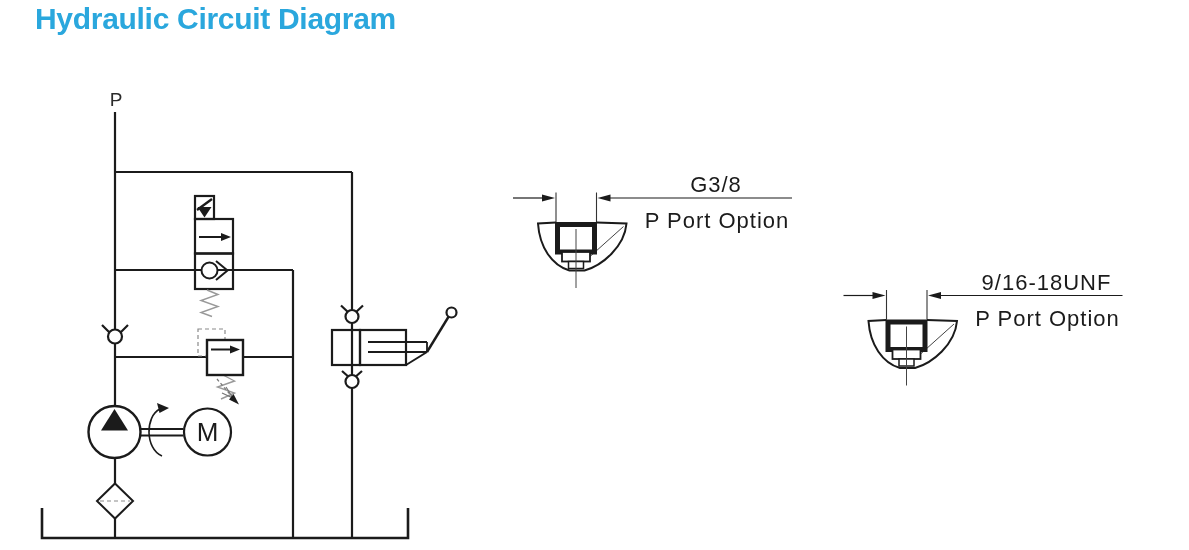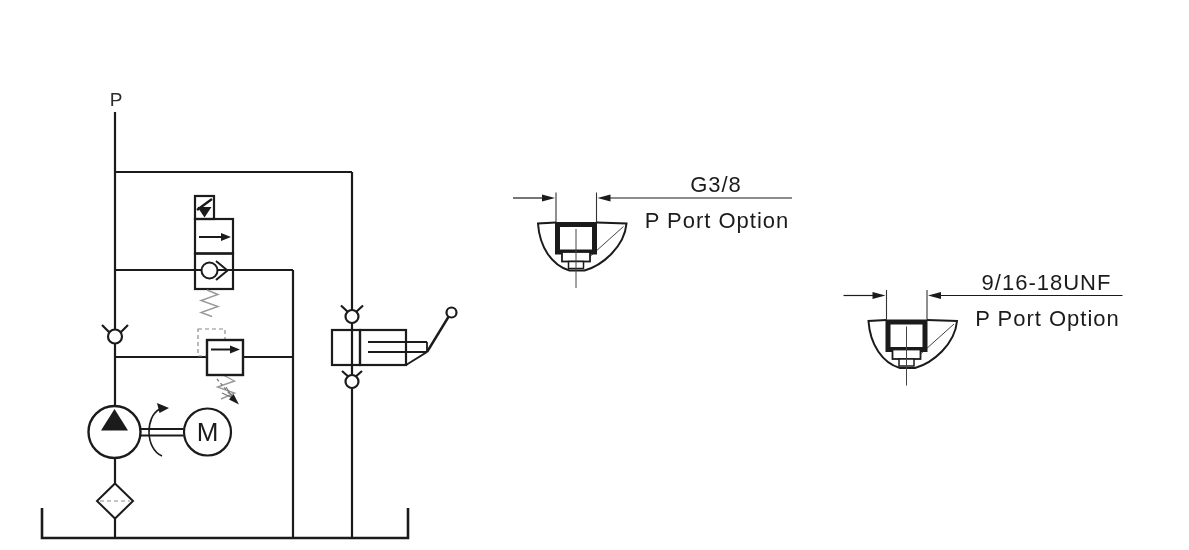--- a/index.html
+++ b/index.html
@@ -11,20 +11,21 @@
   svg text{font-family:"Liberation Sans",sans-serif;}
   .lbl{fill:#2b2b2b;font-size:19px;}
   .mlbl{fill:#1b1b1b;font-size:26px;}
   .dimtext{fill:#1b1b1b;font-size:22px;letter-spacing:1px;}
 </style>
 </head>
 <body>
 
 <div class="stage">
 
+  <div class="title">Hydraulic Circuit Diagram</div>
 
   <svg width="1189" height="550" viewBox="0 0 1189 550">
 
     <defs>
       <g id="port-xsec">
 
         <line x1="513" y1="198" x2="543" y2="198" stroke="#1b1b1b" stroke-width="1.2"></line>
         <polygon points="555,198 542,194.6 542,201.4" fill="#1b1b1b"></polygon>
         <line x1="609" y1="198" x2="792" y2="198" stroke="#1b1b1b" stroke-width="1.2"></line>
         <polygon points="597.5,198 610.5,194.6 610.5,201.4" fill="#1b1b1b"></polygon>

